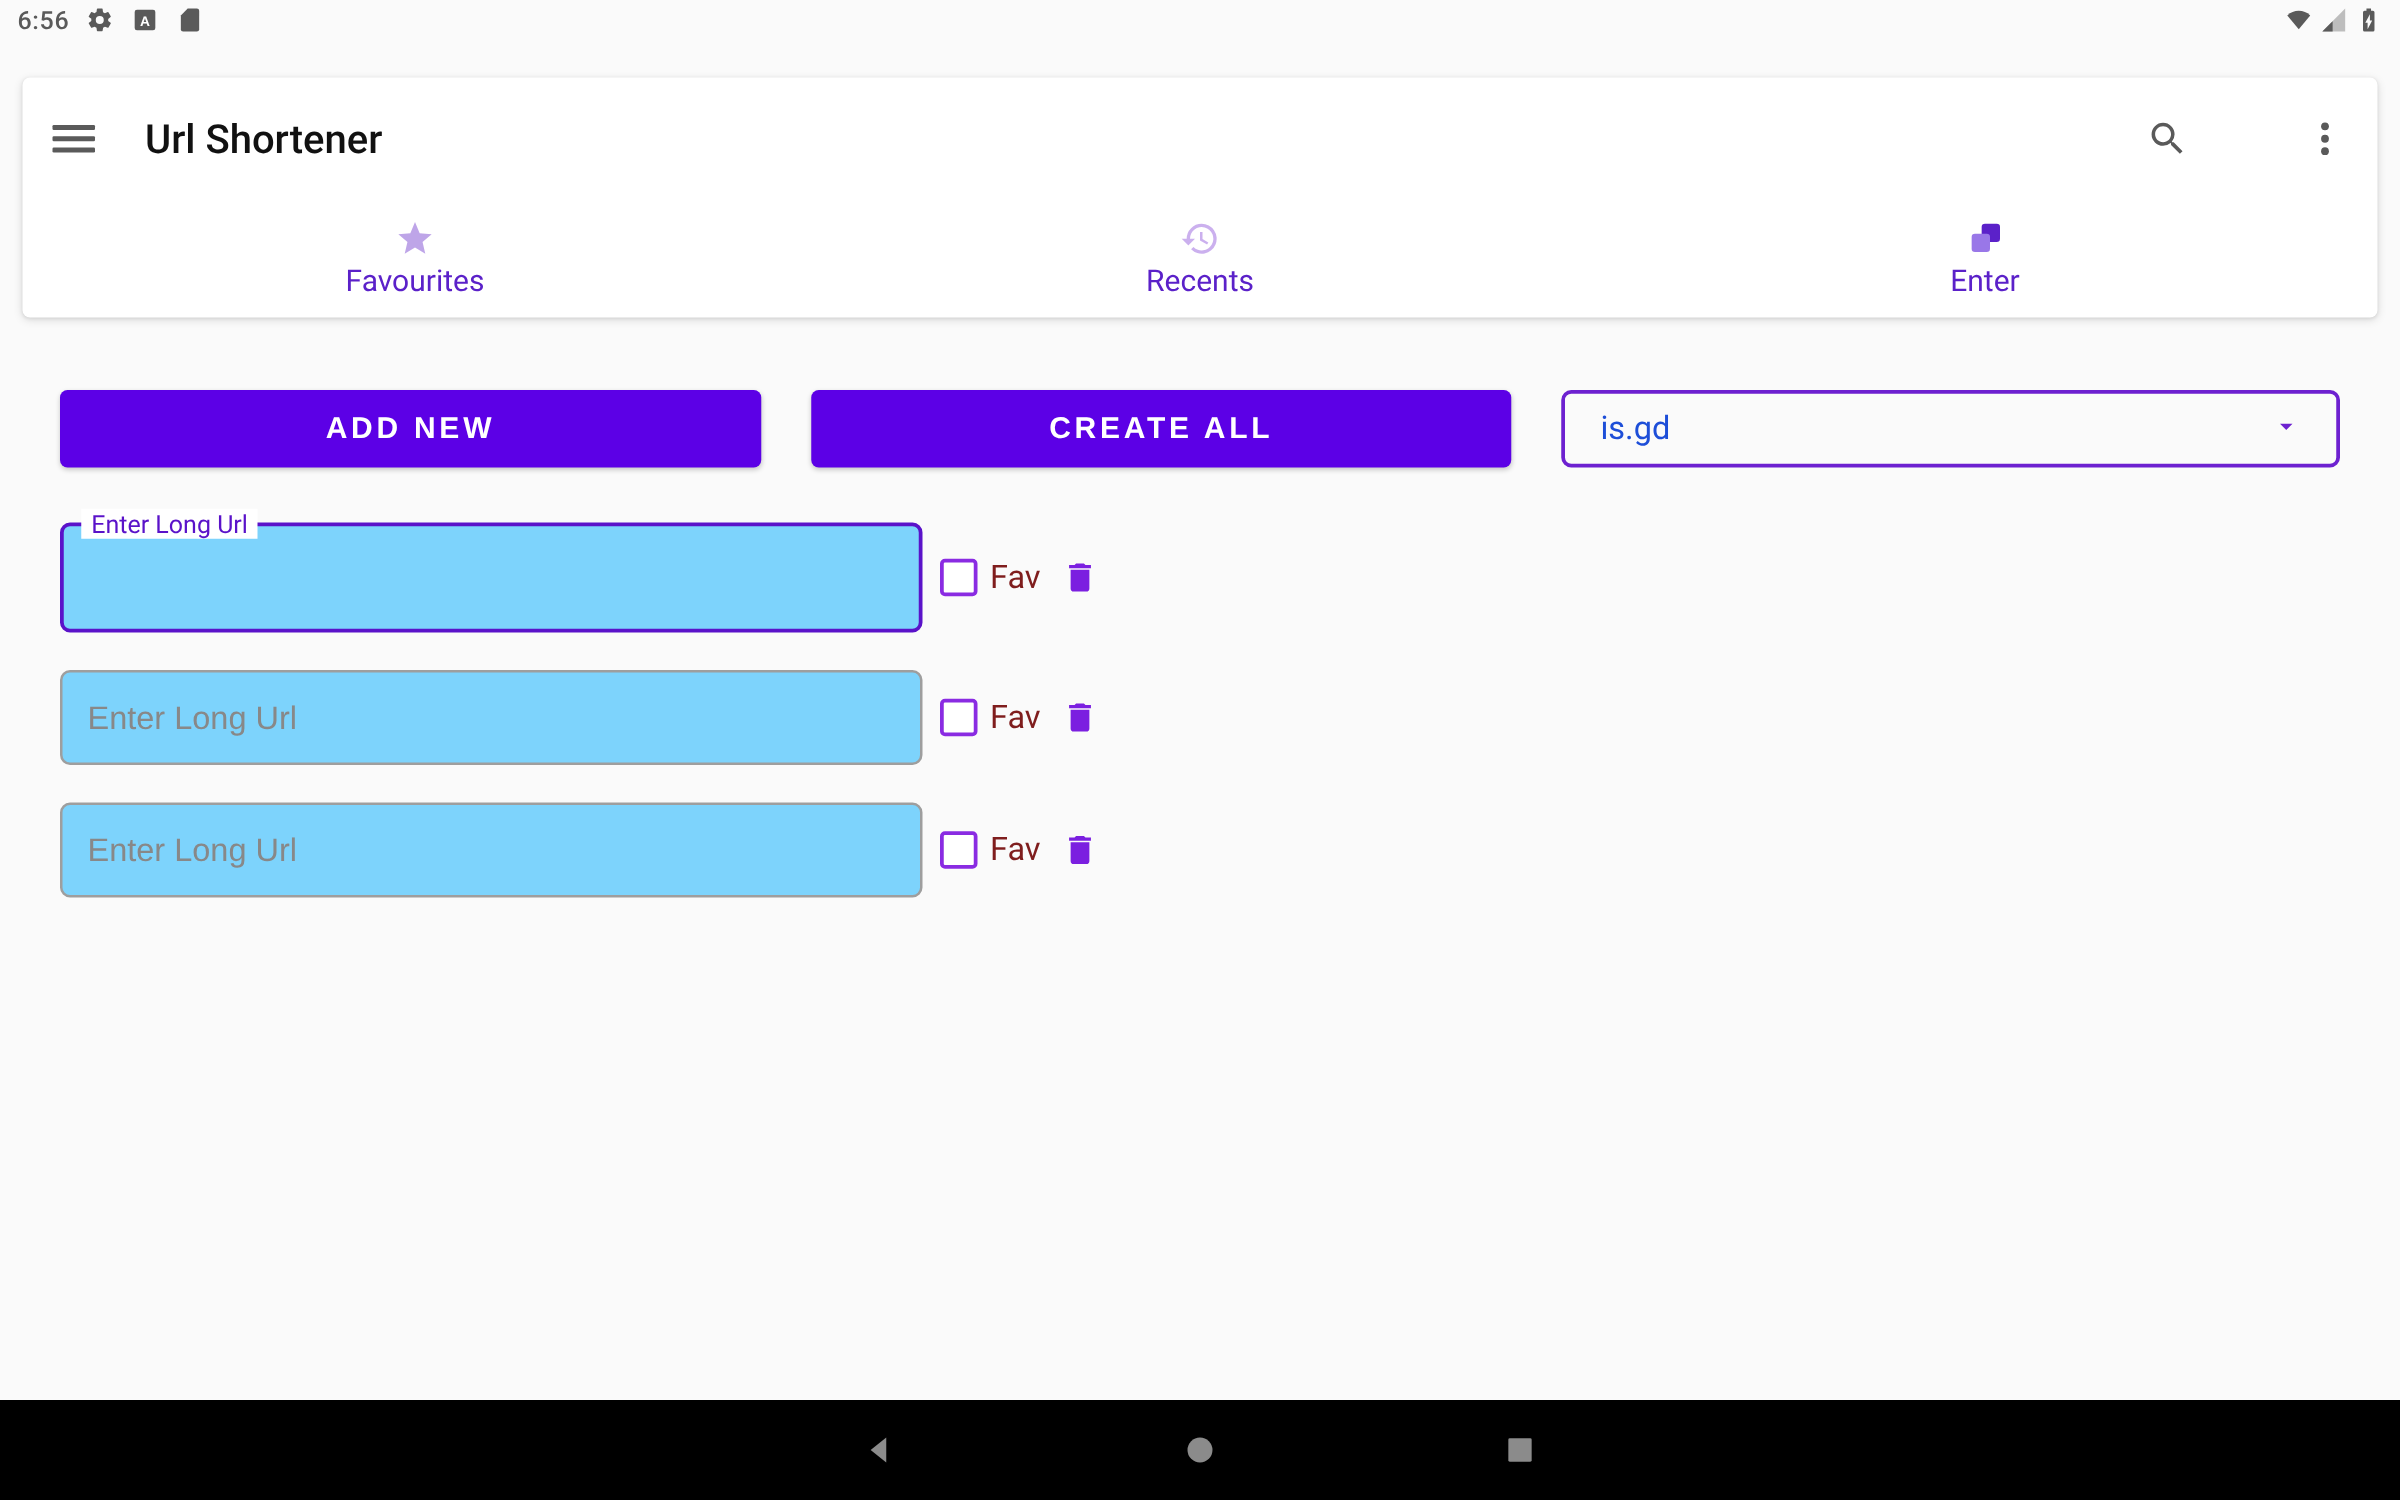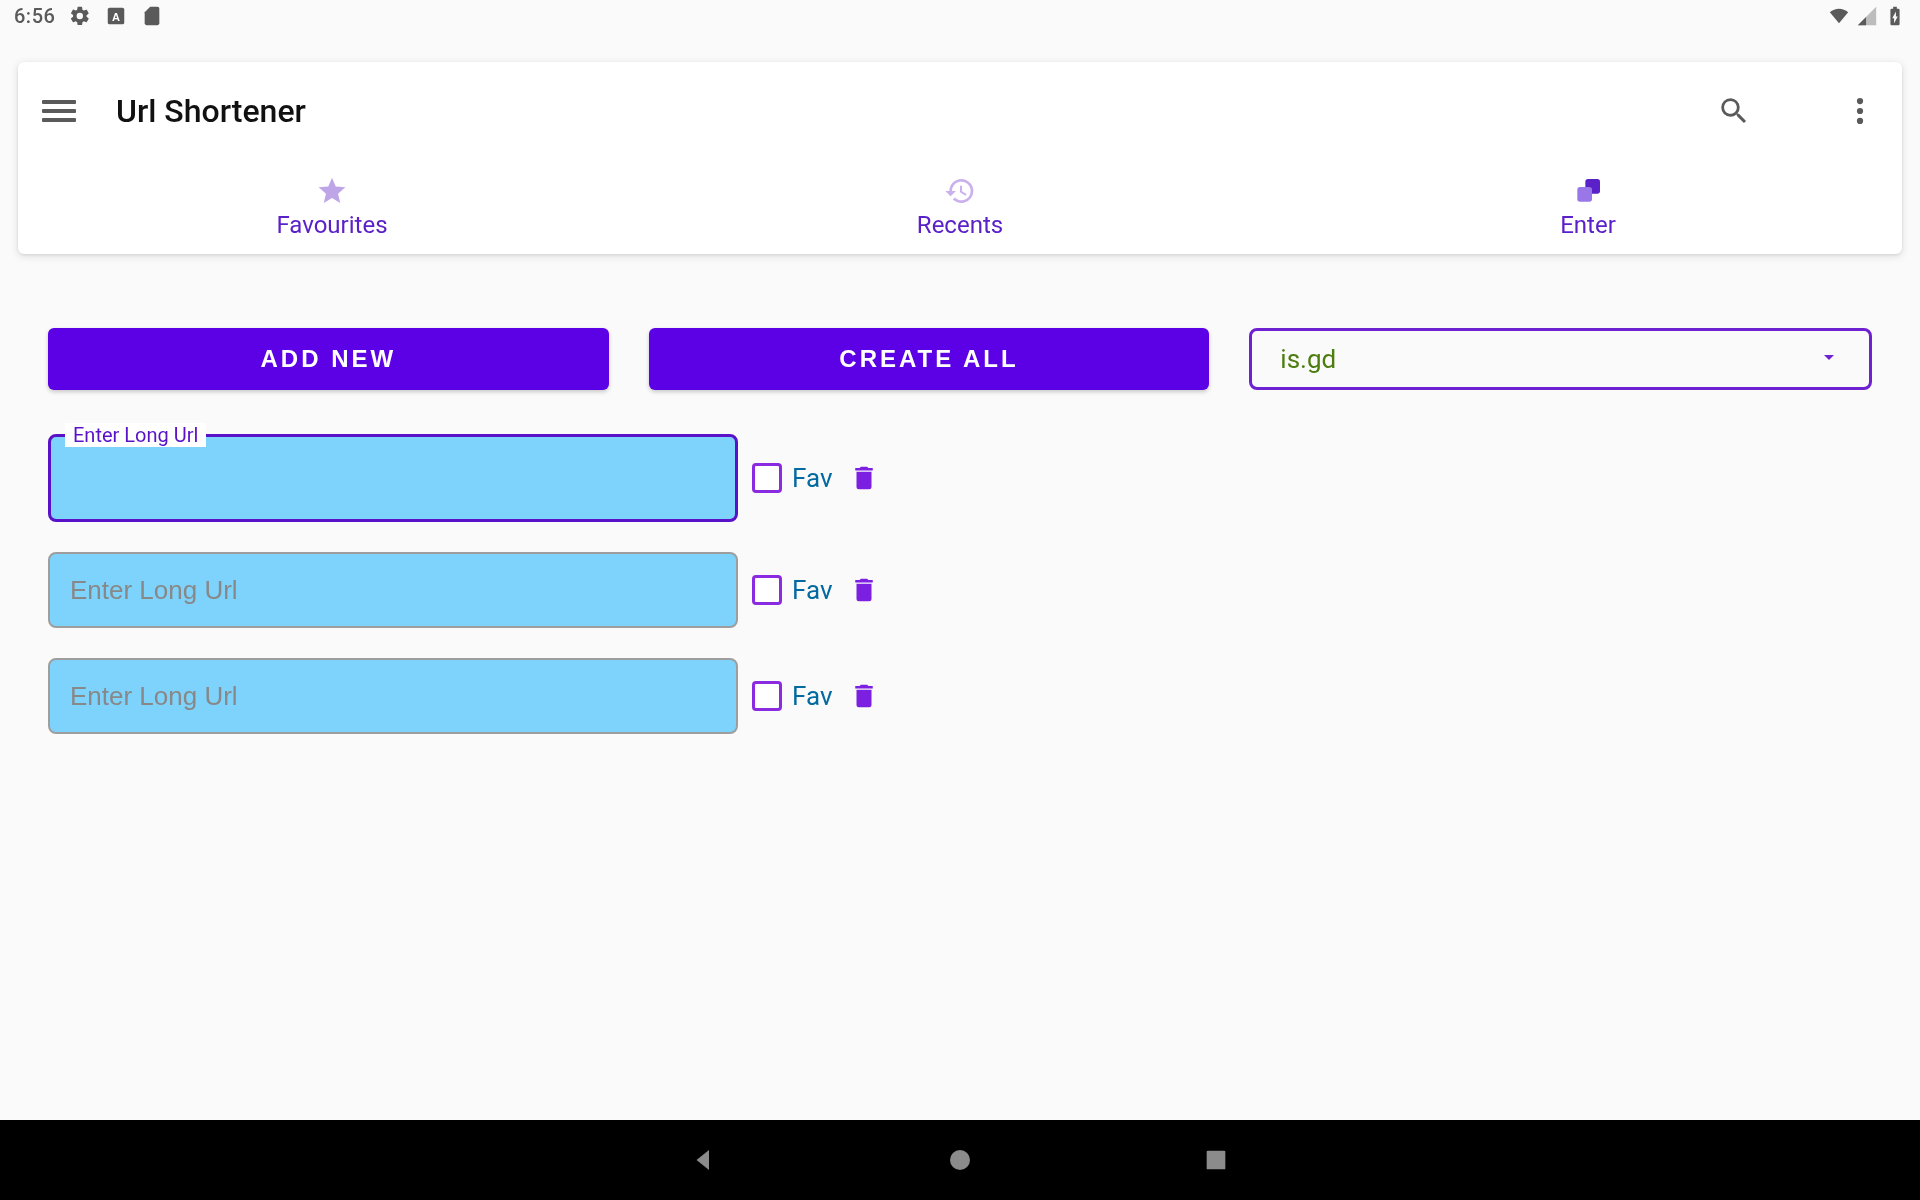--- a/index.html
+++ b/index.html
@@ -71,21 +71,20 @@
 
   
   .main {
     padding: 58px 48px 0 48px;
   }
 
   .action-row {
     display: flex;
     gap: 40px;
     margin-bottom: 44px;
-    margin-top: 16px;
   }
   .btn {
     flex: 1;
     height: 62px;
     background: #5c00e6;
     color: #fff;
     border: none;
     border-radius: 6px;
     font-size: 24px;
     font-weight: 600;
@@ -97,21 +96,21 @@
     flex: 1;
     height: 62px;
     border: 3px solid #6d21d0;
     border-radius: 8px;
     display: flex;
     align-items: center;
     padding: 0 28px;
     cursor: pointer;
     position: relative;
   }
-  .select-value { font-size: 26px; color: #4d7c0f; }
+  .select-value { font-size: 26px; color: #1d4ed8; }
   .select-caret { margin-left: auto; }
   .select-caret svg { width: 24px; height: 24px; fill: #6d21d0; }
 
   
   .rows-grid {
     display: flex;
     flex-wrap: wrap;
     gap: 30px 30px;
   }
   .url-row {
@@ -145,21 +144,21 @@
     font-size: 20px;
     color: #5a12c9;
   }
   .cb-wrap { display: flex; align-items: center; gap: 10px; cursor: pointer; }
   .checkbox {
     width: 30px; height: 30px;
     border: 3px solid #8a2be2;
     border-radius: 4px;
     background: #fff;
   }
-  .cb-label { font-size: 26px; color: #0369a1; }
+  .cb-label { font-size: 26px; color: #7f1d1d; }
   .trash-btn { width: 34px; height: 34px; display:flex; align-items:center; justify-content:center; cursor:pointer; }
   .trash-btn svg { width: 30px; height: 30px; fill: #7b1fe0; }
 
   
   .navbar {
     position: absolute;
     left: 0; right: 0; bottom: 0;
     height: 80px;
     background: #000;
     display: flex;

